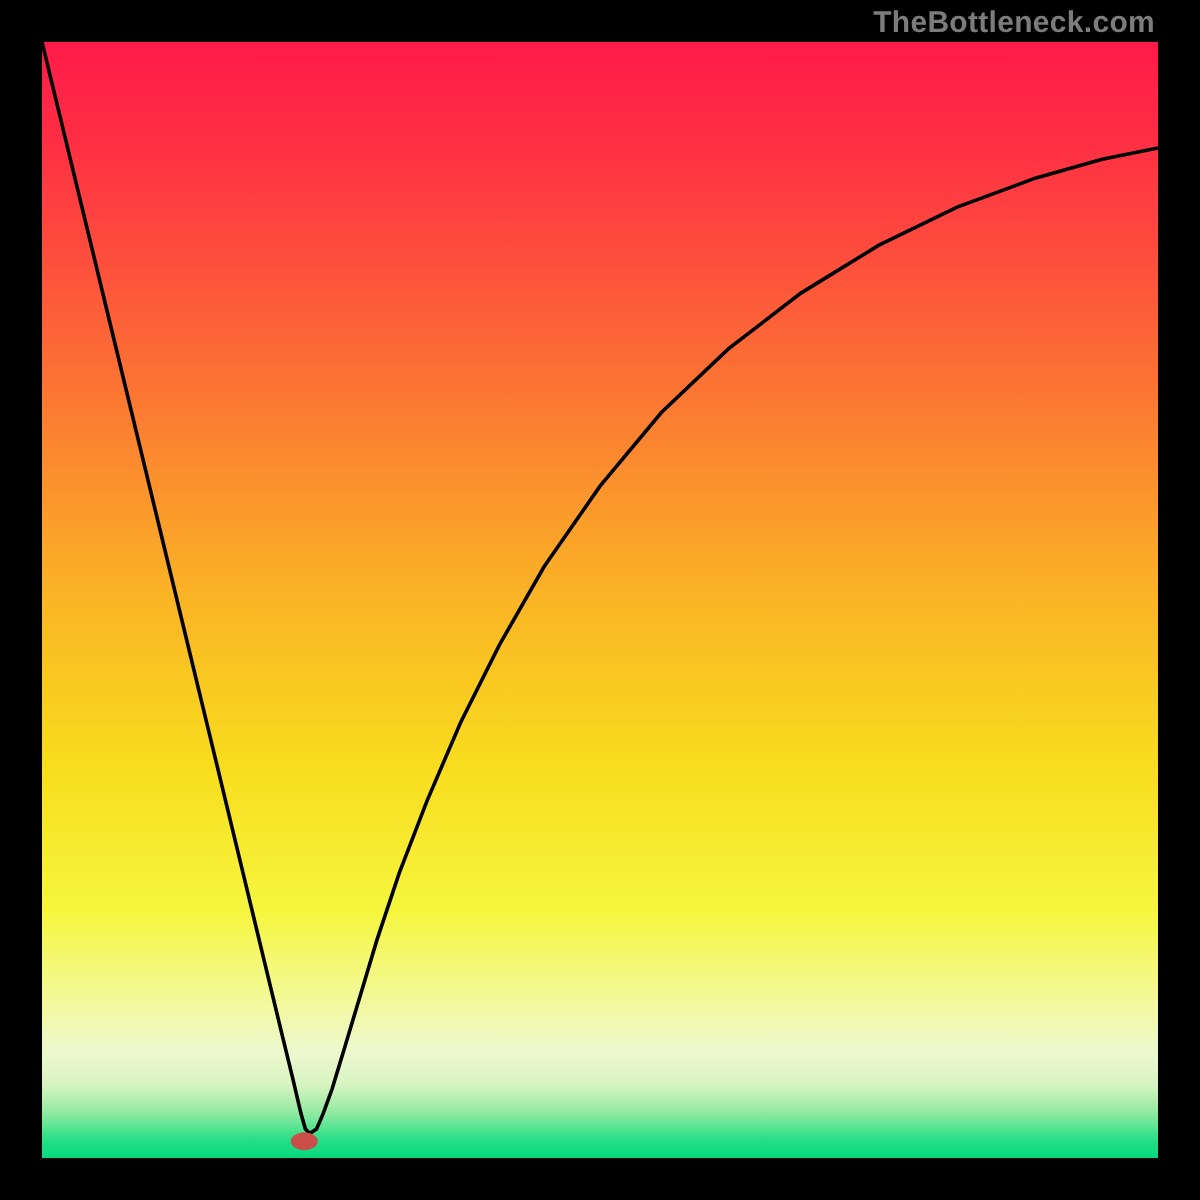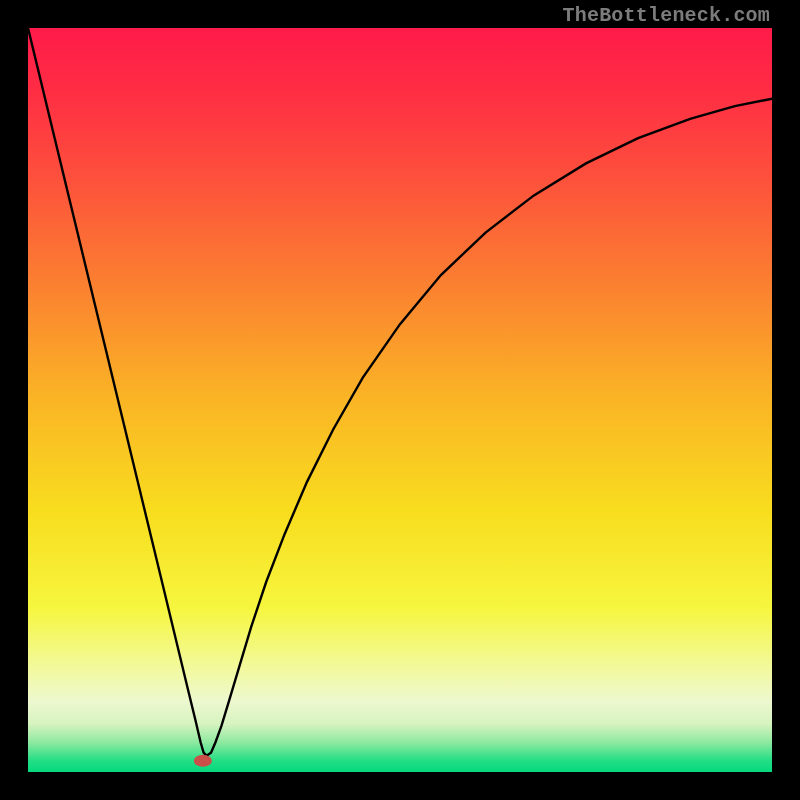--- a/index.html
+++ b/index.html
@@ -22,21 +22,21 @@
     position: absolute;
     left: 0;
     top: 0;
     width: 744px;
     height: 744px;
   }
   .watermark {
     position: absolute;
     top: 4px;
     right: 30px;
-    font-family: Liberation Mono, monospace;
+    font-family: Liberation Sans, sans-serif;
     font-size: 20px;
     font-weight: 600;
     color: #7c7c7c;
     letter-spacing: 0.2px;
   }
   svg {
     display: block;
   }
 </style>
 </head>

